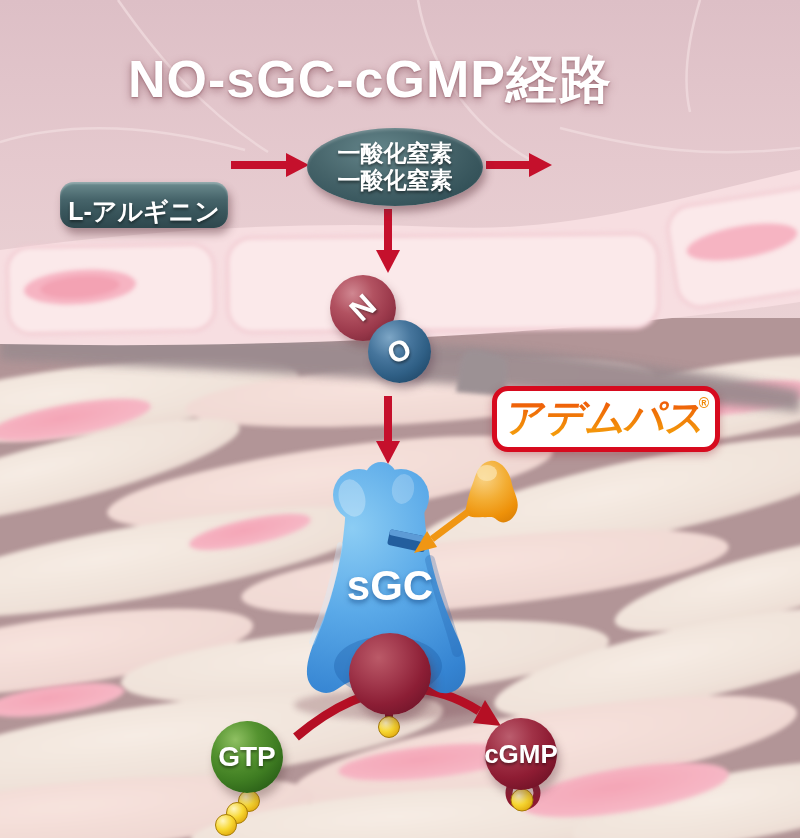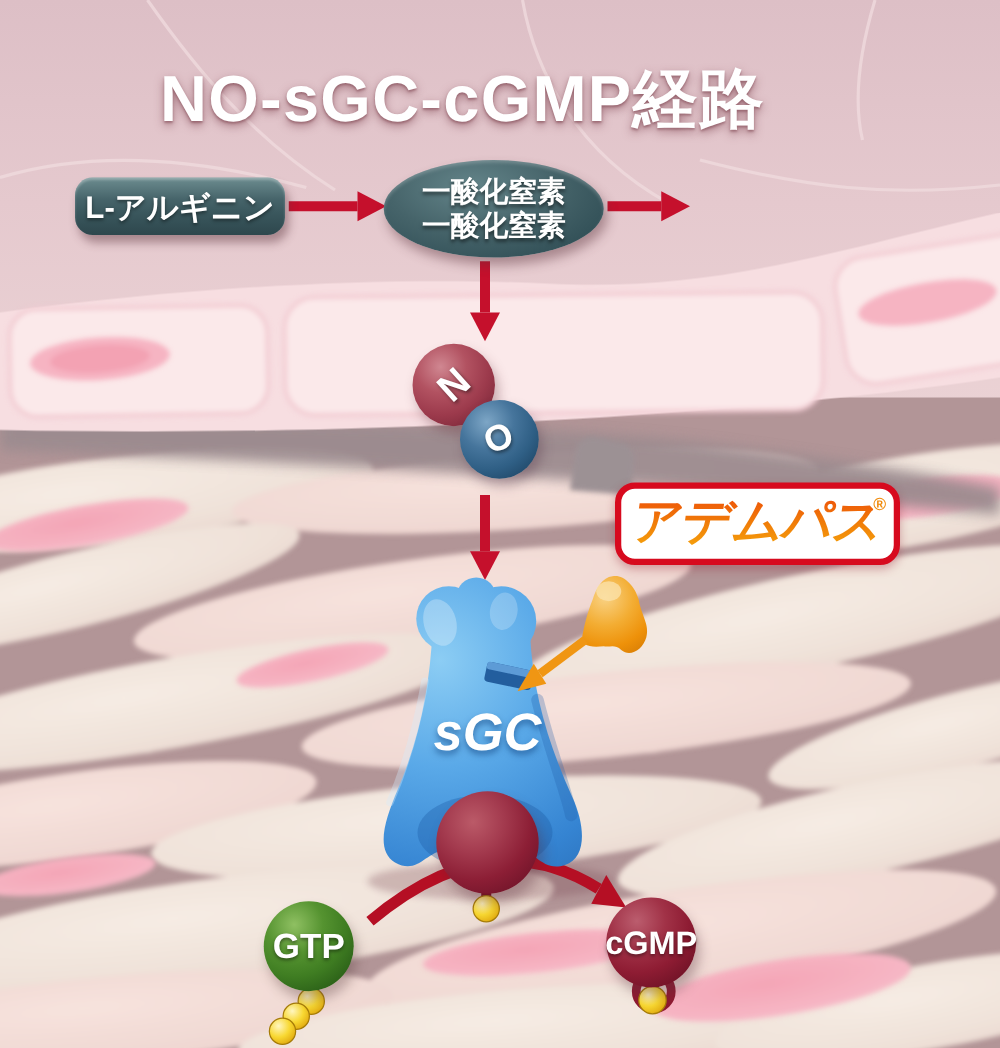--- a/index.html
+++ b/index.html
@@ -15,25 +15,26 @@
   .title{
     position:absolute;left:0;top:26px;width:740px;text-align:center;
     font-size:52px;font-weight:bold;color:#fff;letter-spacing:1px;
     text-shadow:0 3px 8px rgba(120,60,72,.55),0 1px 2px rgba(120,60,72,.5);
     z-index:3;
     margin-top:19px;
   }
 
   
   .pill{
-    position:absolute;display:flex;align-items:center;justify-content:center;
+    position:absolute;display:flex;align-items:flex-end;justify-content:center;
     color:#fff;font-weight:bold;border-radius:14px;z-index:3;
     background:linear-gradient(180deg,#6d8d90 0%,#46646a 38%,#3a575d 62%,#2e474d 100%);
     box-shadow:3px 6px 8px rgba(90,50,60,.45), inset 0 2px 2px rgba(255,255,255,.28);
     text-shadow:0 2px 3px rgba(0,0,0,.45);
+    margin-top:40px;
   }
   .pill-arginine{left:60px;top:142px;width:168px;height:46px;font-size:25px;}
   .pill-citrulline{left:552px;top:142px;width:160px;height:45px;font-size:25px;}
   .nos-ellipse{
     position:absolute;left:307px;top:128px;width:176px;height:78px;border-radius:50%;
     display:flex;flex-direction:column;align-items:center;justify-content:center;
     color:#fff;font-weight:bold;font-size:23px;line-height:27px;z-index:3;
     background:radial-gradient(ellipse at 40% 28%,#64858a 0%,#46646a 45%,#35535a 75%,#2b454c 100%);
     box-shadow:3px 6px 9px rgba(90,50,60,.45), inset 0 2px 3px rgba(255,255,255,.22);
     text-shadow:0 2px 3px rgba(0,0,0,.5);
@@ -75,21 +76,20 @@
     background:radial-gradient(circle at 36% 30%,#bb5a68 0%,#a33a4e 32%,#8c1e35 60%,#5f0e22 100%);
     box-shadow:4px 8px 10px rgba(90,40,55,.35);
     z-index:3;
   }
 
   
   .sgc-label{
     position:absolute;left:335px;top:562px;width:110px;text-align:center;z-index:3;
     font-size:42px;font-weight:bold;color:#fff;
     text-shadow:0 3px 5px rgba(20,70,130,.6);
-    font-style:italic;
   }
 
   
   .badge{
     position:absolute;left:492px;top:386px;width:228px;height:66px;z-index:3;
     background:#fff;border:5px solid #d70a1e;border-radius:16px;box-sizing:border-box;
     display:flex;align-items:center;justify-content:center;
     box-shadow:0 3px 8px rgba(150,30,45,.35);
   }
   .badge-text{

